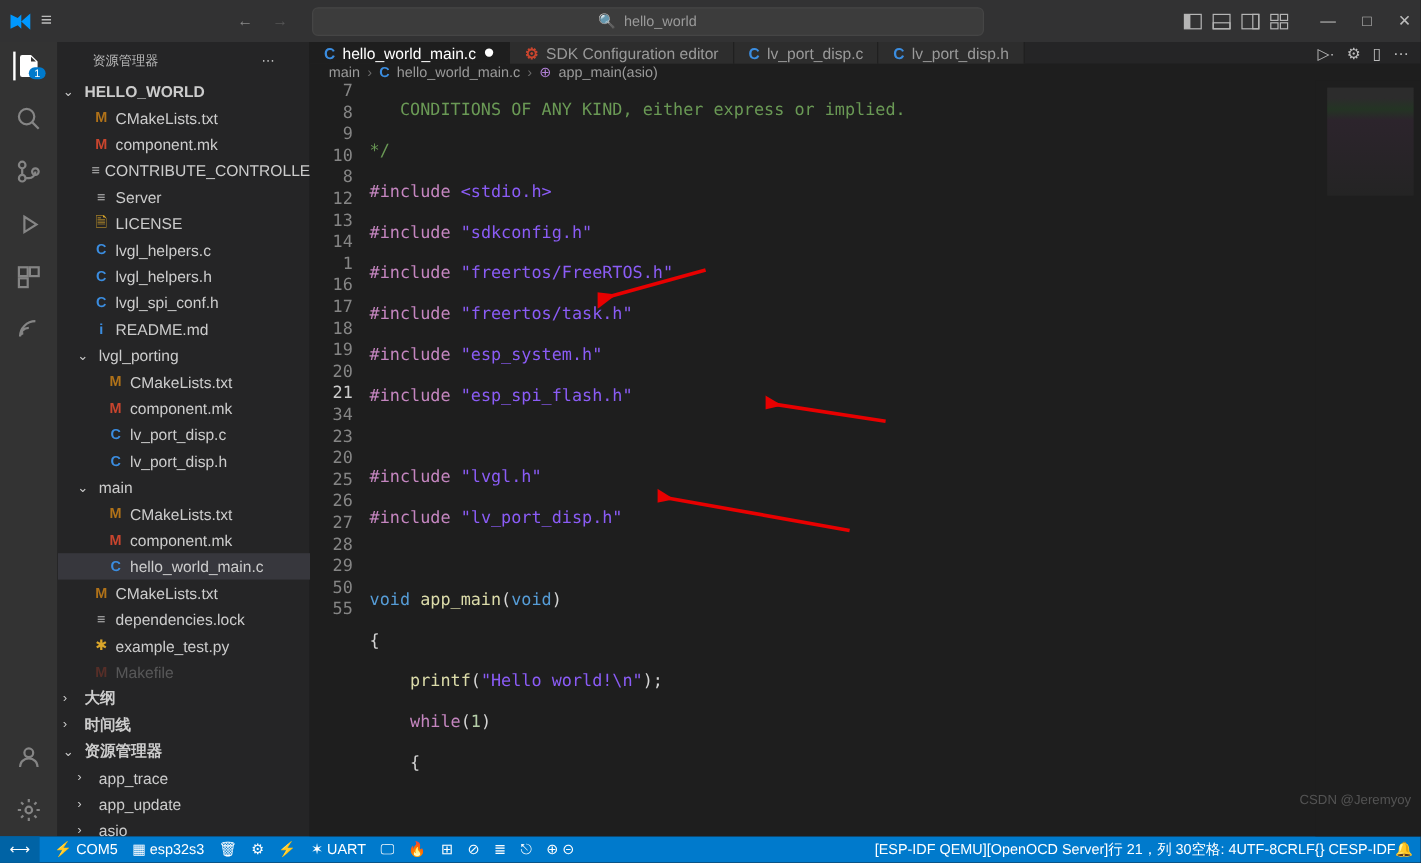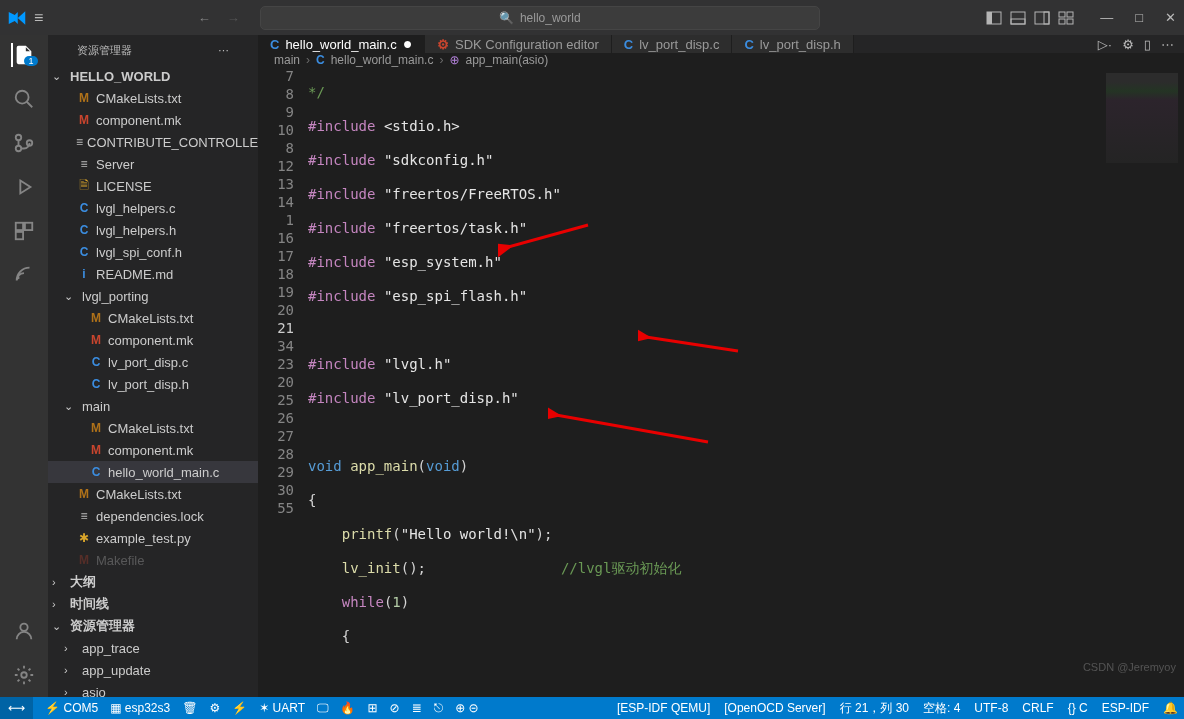--- a/index.html
+++ b/index.html
@@ -119,41 +119,41 @@
 .editor-body { flex:1; display:flex; position:relative; font-family:Consolas,monospace; font-size:14px;}
 .gutter {
   width:50px; text-align:right; color:#858585; padding-right:14px;
   user-select:none;
 }
 .gutter .ln { height:18px; line-height:18px; }
 .gutter .ln.cur { color:#cccccc;}
 .code { flex:1; white-space:pre; }
 .code .cl { height:18px; line-height:18px;}
 .kw { color:#c586c0;}
-.str { color:#e5e5e5;}
+.str { color:#8b5cf6;}
 .type { color:#569cd6;}
 .fn { color:#dcdcaa;}
 .cm { color:#6a9955;}
 .num { color:#b5cea8;}
 .punct { color:#d4d4d4;}
 .minimap {
   width:88px; background:#1e1e1e; border-left:0px solid #111;
   position:relative;
 }
 .minimap .mini-region {
   position:absolute; top:6px; right:6px; width:72px; height:90px;
   background:linear-gradient(#3a3a3a 10%, #2a4a2a 20%, #3a2a3a 30%, #2a2a2a 100%);
   opacity:0.5;
 }
 .status-bar {
   height:22px; background:#007acc; color:#ffffff; font-size:12px;
   display:flex; align-items:center; padding:0 6px; gap:12px;
 }
 .status-bar .remote { background:#0063a5; height:100%; display:flex; align-items:center; padding:0 8px; margin-left:-6px;}
-.status-bar .right { margin-left:auto; display:flex; gap:14px; align-items:center;}
+.status-bar .right { margin-left:auto; display:flex; align-items:center;}
 .status-bar span { white-space:nowrap; }
 .arrow-svg { position:absolute; pointer-events:none; }
 .watermark { position:absolute; right:8px; bottom:24px; color:#6a6a6a; font-size:11px; opacity:0.7;}
 .layout-icons { display:flex; gap:8px;}
 .layout-icons svg { opacity:0.85;}
 </style>
 </head>
 <body>
 
 <div class="title-bar">
@@ -446,39 +446,39 @@
           <div class="ln">20</div>
           <div class="ln cur">21</div>
           <div class="ln">34</div>
           <div class="ln">23</div>
           <div class="ln">20</div>
           <div class="ln">25</div>
           <div class="ln">26</div>
           <div class="ln">27</div>
           <div class="ln">28</div>
           <div class="ln">29</div>
-          <div class="ln">30</div>
+          <div class="ln">50</div>
           <div class="ln">55</div>
         </div>
       <div class="code">
+<div class="cl"><span class="cm">   CONDITIONS OF ANY KIND, either express or implied.</span></div>
 <div class="cl"><span class="cm">*/</span></div>
 <div class="cl"><span class="kw">#include</span> <span class="str">&lt;stdio.h&gt;</span></div>
 <div class="cl"><span class="kw">#include</span> <span class="str">"sdkconfig.h"</span></div>
 <div class="cl"><span class="kw">#include</span> <span class="str">"freertos/FreeRTOS.h"</span></div>
 <div class="cl"><span class="kw">#include</span> <span class="str">"freertos/task.h"</span></div>
 <div class="cl"><span class="kw">#include</span> <span class="str">"esp_system.h"</span></div>
 <div class="cl"><span class="kw">#include</span> <span class="str">"esp_spi_flash.h"</span></div>
 <div class="cl"></div>
 <div class="cl"><span class="kw">#include</span> <span class="str">"lvgl.h"</span></div>
 <div class="cl"><span class="kw">#include</span> <span class="str">"lv_port_disp.h"</span></div>
 <div class="cl"></div>
 <div class="cl"><span class="type">void</span> <span class="fn">app_main</span><span class="punct">(</span><span class="type">void</span><span class="punct">)</span></div>
 <div class="cl"><span class="punct">{</span></div>
 <div class="cl">    <span class="fn">printf</span><span class="punct">(</span><span class="str">"Hello world!\n"</span><span class="punct">);</span></div>
-<div class="cl">    <span class="fn">lv_init</span><span class="punct">();</span>                <span class="cm">//lvgl驱动初始化</span></div>
 <div class="cl">    <span class="kw">while</span><span class="punct">(</span><span class="num">1</span><span class="punct">)</span></div>
 <div class="cl">    <span class="punct">{</span></div>
 
 
 
 
 
 
       </div>
       <div class="minimap">

